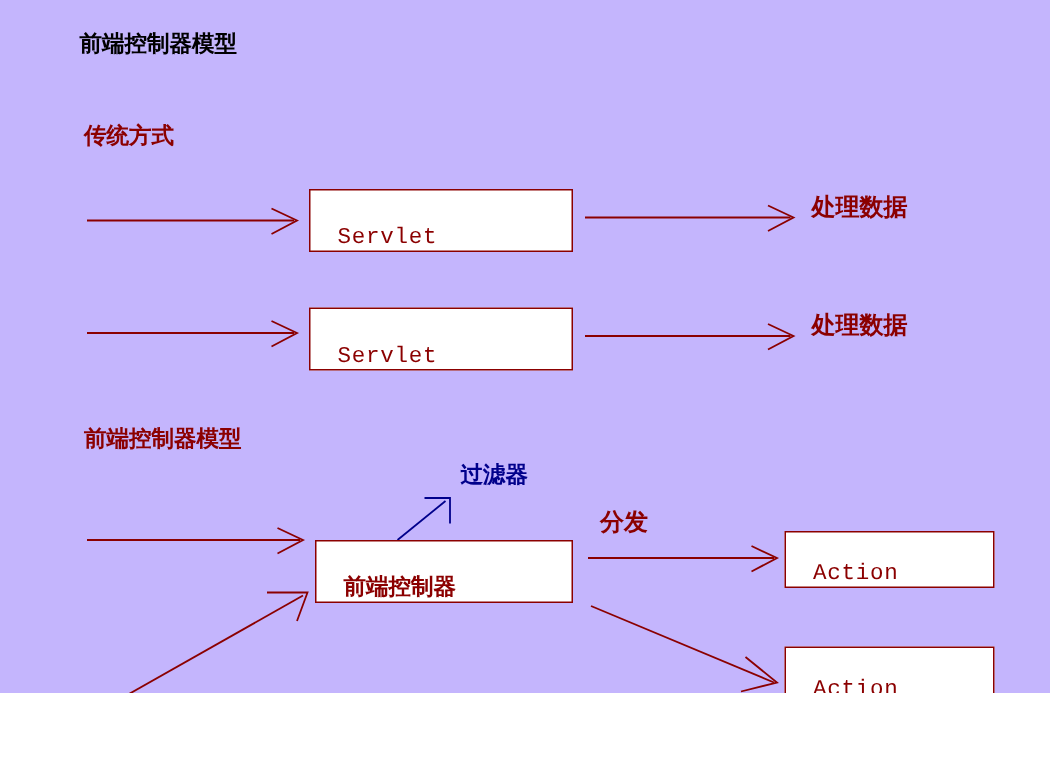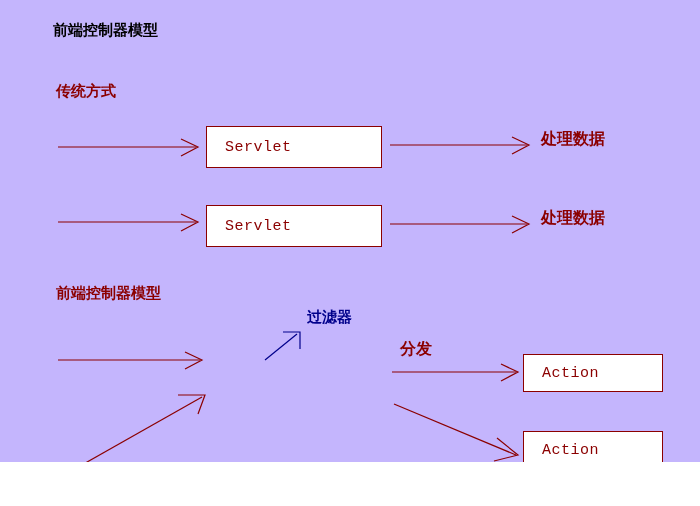--- a/index.html
+++ b/index.html
@@ -51,21 +51,21 @@
     font-size: 15px;
     font-weight: bold;
     color: #00008b;
   }
   .node-box {
     position: absolute;
     box-sizing: border-box;
     border: 1px solid #8b0000;
     background: #ffffff;
     display: flex;
-    align-items: center;
+    align-items: flex-end;
   }
   .node-text-mono {
     font-family: "Liberation Mono", monospace;
     font-size: 15px;
     color: #8b0000;
     padding-left: 18px;
     letter-spacing: 0.5px;
   }
   .node-text-cjk {
     font-family: "Liberation Sans", sans-serif;
@@ -135,20 +135,23 @@
   <div class="lbl section-head" style="left:56px; top:285px;">前端控制器模型</div>
 
   <div class="node-box" style="left:206px; top:126px; width:176px; height:42px;">
     <span class="node-text-mono">Servlet</span>
   </div>
 
   <div class="node-box" style="left:206px; top:205px; width:176px; height:42px;">
     <span class="node-text-mono">Servlet</span>
   </div>
 
+  <div class="node-box" style="left:210px; top:360px; width:172px; height:42px;">
+    <span class="node-text-cjk">前端控制器</span>
+  </div>
 
   <div class="node-box" style="left:523px; top:354px; width:140px; height:38px;">
     <span class="node-text-mono">Action</span>
   </div>
 
   <div class="node-box" style="left:523px; top:431px; width:140px; height:38px;">
     <span class="node-text-mono">Action</span>
   </div>
 
   <div class="lbl edge-label-red" style="left:541px; top:131px;">处理数据</div>

